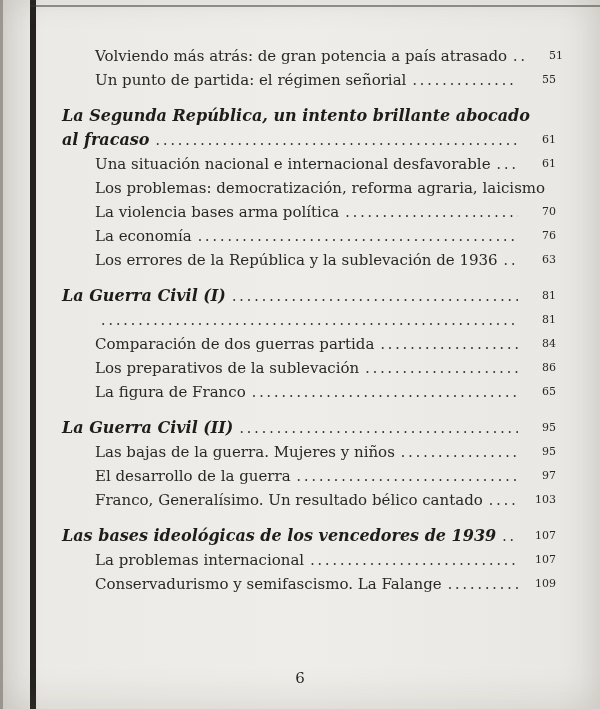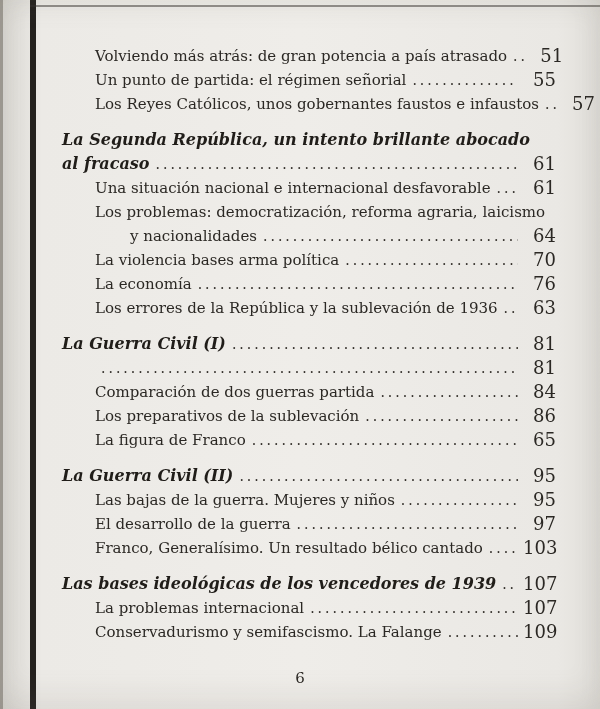--- a/index.html
+++ b/index.html
@@ -54,21 +54,21 @@
     flex: 1 1 auto; overflow: hidden; white-space: nowrap;
     margin: 0 5px 0 6px; min-width: 12px;
     color: #34302b; font-style: normal; font-weight: normal; font-size: 14px;
   }
   .leader::after {
     content: "..........................................................................................................";
     letter-spacing: 3px;
   }
   .pagenum {
     flex: 0 0 auto; width: 33px; text-align: right;
-    font-style: normal; font-weight: normal; font-size: 18px;
+    font-style: normal; font-weight: normal; font-size: 11px;
     color: #2b2824;
   }
   .folio {
     position: absolute; left: 0; right: 0; bottom: 22px;
     text-align: center; font-size: 15px; color: #2b2824;
   }
 </style>
 </head>
 <body>
 
@@ -82,47 +82,37 @@
         <div class="row lvl1">
           <span class="title">Volviendo más atrás: de gran potencia a país atrasado</span>
           <span class="leader"></span>
           <span class="pagenum">51</span>
         </div>
         <div class="row lvl1">
           <span class="title">Un punto de partida: el régimen señorial</span>
           <span class="leader"></span>
           <span class="pagenum">55</span>
         </div>
-        <div class="row lvl1">
-          <span class="title">Los Reyes Católicos, unos gobernantes faustos e infaustos</span>
-          <span class="leader"></span>
-          <span class="pagenum">57</span>
-        </div>
       </div>
       <div class="section">
         <div class="row lvl0 heading">
           <span class="title">La Segunda República, un intento brillante abocado</span>
         </div>
         <div class="row lvl0 heading">
           <span class="title">al fracaso</span>
           <span class="leader"></span>
           <span class="pagenum">61</span>
         </div>
         <div class="row lvl1">
           <span class="title">Una situación nacional e internacional desfavorable</span>
           <span class="leader"></span>
           <span class="pagenum">61</span>
         </div>
         <div class="row lvl1">
           <span class="title">Los problemas: democratización, reforma agraria, laicismo</span>
-        </div>
-        <div class="row lvl2">
-          <span class="title">y nacionalidades</span>
-          <span class="leader"></span>
-          <span class="pagenum">64</span>
         </div>
         <div class="row lvl1">
           <span class="title">La violencia bases arma política</span>
           <span class="leader"></span>
           <span class="pagenum">70</span>
         </div>
         <div class="row lvl1">
           <span class="title">La economía</span>
           <span class="leader"></span>
           <span class="pagenum">76</span>

